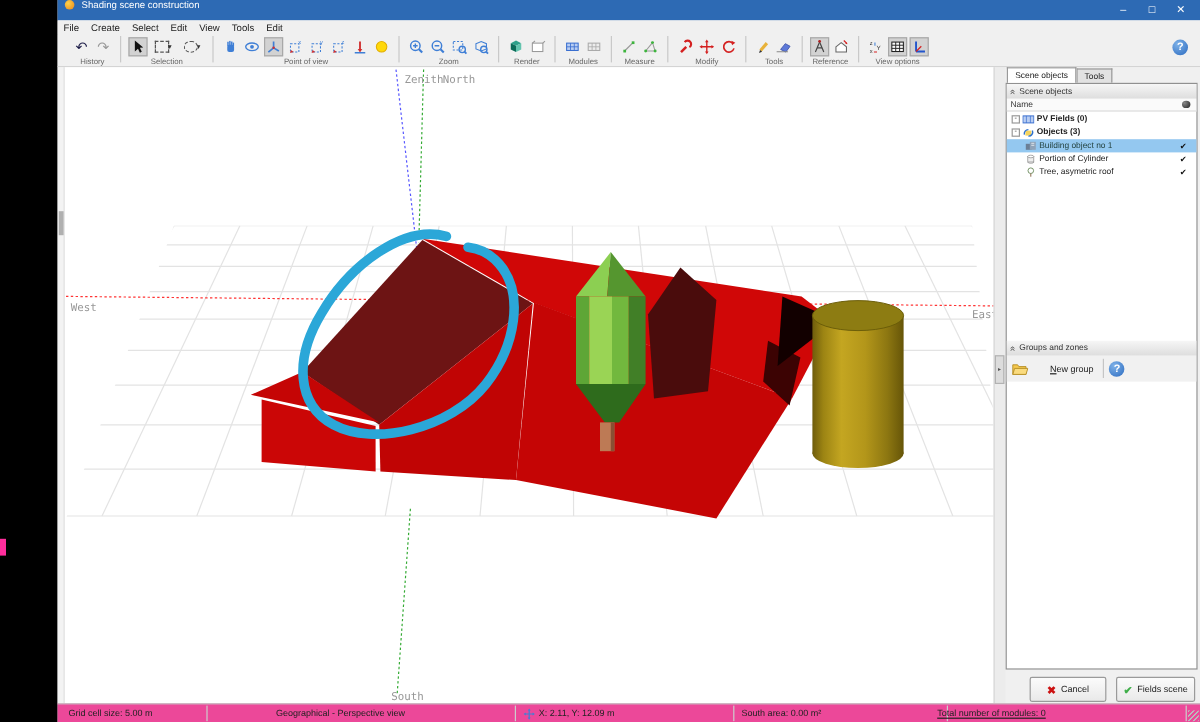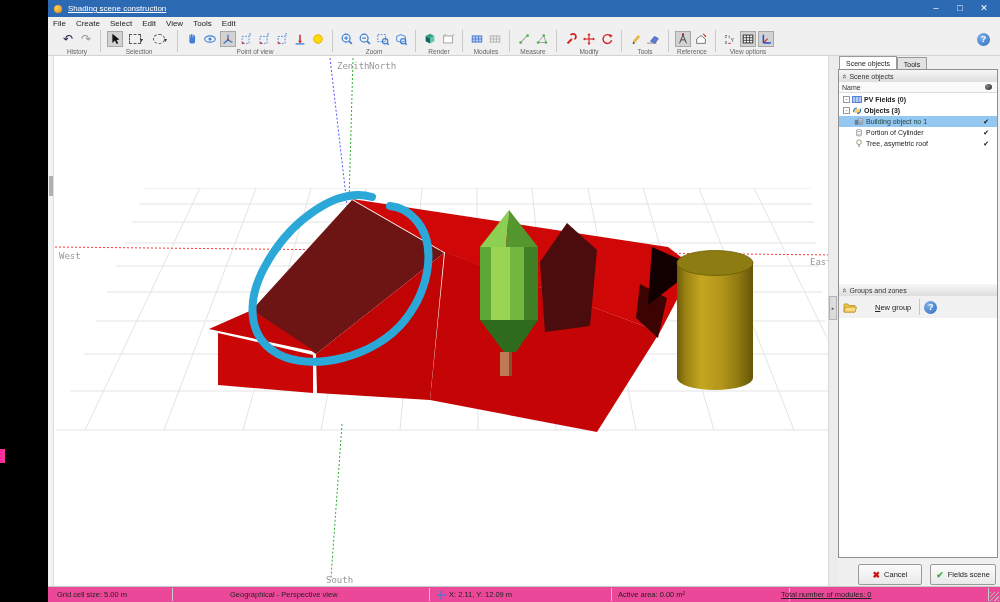--- a/index.html
+++ b/index.html
@@ -1,21 +1,21 @@
 <!DOCTYPE html>
 <html><head>
 <meta charset="utf-8">
 <style>
   html,body{margin:0;padding:0;background:#000;}
   #screen{position:relative;width:1000px;height:602px;overflow:hidden;background:#000;
           font-family:"Liberation Sans",sans-serif;-webkit-font-smoothing:antialiased;}
   .abs{position:absolute;}
   #window{left:48px;top:0;width:952px;height:602px;background:#f0f0f0;}
   
-  #titlebar{left:0;top:0;width:952px;height:17px;background:#2d6ab4;color:#fff;font-size:8px;display:flex;align-items:center;text-decoration:underline;}
+  #titlebar{left:0;top:0;width:952px;height:17px;background:#2d6ab4;color:#fff;font-size:8px;display:flex;}
   #title-icon{width:8px;height:8px;border-radius:50%;background:radial-gradient(circle at 35% 35%,#ffd24a,#e8851a);margin:0 6px 0 6px;}
   #win-controls{position:absolute;right:4px;top:0;height:17px;display:flex;}
   #win-controls span{width:24px;text-align:center;line-height:17px;font-size:9px;color:#fff;}
   
   #menubar{left:0;top:17px;width:952px;height:12px;background:#f0f0f0;display:flex;align-items:center;font-size:8px;color:#222;}
   #menubar span{padding:0 5px;text-align:right;}
   
   #toolbar{left:0;top:29px;width:952px;height:27px;background:#f0f0f0;border-bottom:1px solid #d4d4d4;display:flex;align-items:flex-start;padding-left:8px;box-sizing:border-box;}
   .tgroup{display:flex;flex-direction:column;align-items:center;padding:1px 3px 0 3px;}
   .ticons{display:flex;align-items:center;height:18px;}
@@ -595,21 +595,21 @@
       <svg class="abs" style="left:388px;top:3px;" width="10" height="10" viewBox="0 0 16 16">
           <line x1="2.5" y1="8" x2="13.5" y2="8" stroke="#3f7fd6" stroke-width="1.6"></line>
           <line x1="8" y1="2.5" x2="8" y2="13.5" stroke="#3f7fd6" stroke-width="1.6"></line>
           <polygon points="8,0.5 6,3.4 10,3.4" fill="#3f7fd6"></polygon>
           <polygon points="8,15.5 6,12.6 10,12.6" fill="#3f7fd6"></polygon>
           <polygon points="0.5,8 3.4,6 3.4,10" fill="#3f7fd6"></polygon>
           <polygon points="15.5,8 12.6,6 12.6,10" fill="#3f7fd6"></polygon>
         </svg>
       <span class="seg" style="left:401px;">X: 2.11, Y: 12.09 m</span>
       <span class="ssep" style="left:563px;"></span>
-      <span class="seg" style="left:570px;">Active area: 0.00 m²</span>
+      <span class="seg" style="left:570px;">South area: 0.00 m²</span>
       <span class="ssep" style="left:741px;"></span>
       <span class="seg" style="left:733px;text-decoration:underline;">Total number of modules: 0</span>
       <span class="ssep" style="left:940px;"></span>
       <span id="grip"></span>
     </div>
 
   </div>
 </div>
 
 </body></html>

